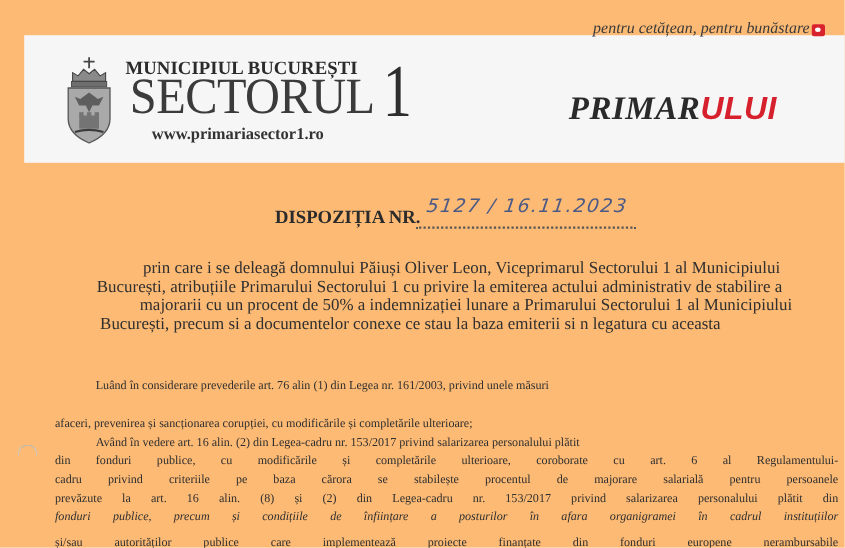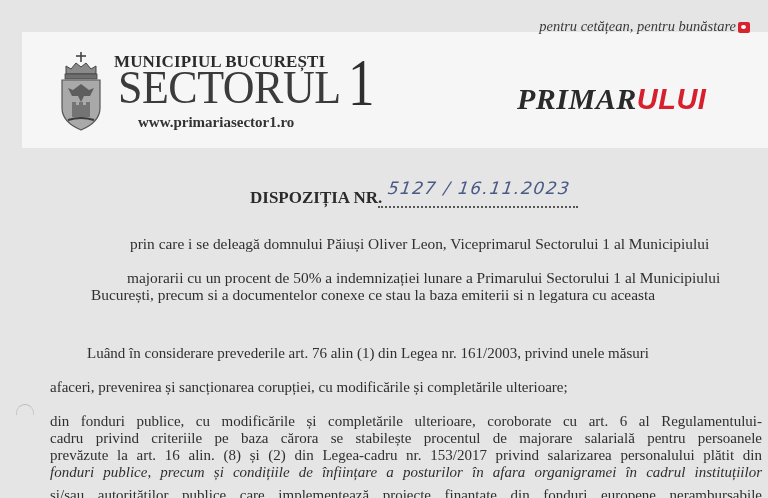--- a/index.html
+++ b/index.html
@@ -12,21 +12,21 @@
       height: 498px;
       overflow: hidden;
       position: relative;
       font-family: "Liberation Serif", "DejaVu Serif", serif;
       color: #2a2a2a;
     }
     .page {
       position: absolute;
       left: 0; top: 0;
       width: 768px; height: 498px;
-      background: #e5e5e5;
+      background: #fdba74;
     }
     
     .header-band {
       position: absolute;
       left: 22px; top: 32px;
       width: 746px; height: 116px;
       background: #f6f6f6;
     }
     .tagline {
       position: absolute;
@@ -165,21 +165,21 @@
       font-family: "Liberation Serif", serif;
       font-size: 15.4px;
       color: #2f2f2f;
       white-space: nowrap;
       line-height: 1;
     }
     
     .body-line {
       position: absolute;
       font-family: "Liberation Serif", serif;
-      font-size: 15px;
+      font-size: 11px;
       color: #2f2f2f;
       white-space: nowrap;
       line-height: 1;
     }
     .justified {
       text-align: justify;
       text-align-last: justify;
       width: 712px;
       left: 50px;
     }
@@ -234,25 +234,27 @@
 
   <div class="primar">
     <span class="primar-a">PRIMAR</span><span class="primar-b">ULUI</span>
   </div>
 
   <div class="disp-title">DISPOZIȚIA NR.</div>
   <div class="disp-fill"></div>
   <div class="disp-handwritten">5127 / 16.11.2023</div>
 
   <div class="subject" style="left:130px; top:236px;">prin care i se deleagă domnului Păiuși Oliver Leon, Viceprimarul Sectorului 1 al Municipiului</div>
+  <div class="subject" style="left:88px; top:253px;">București, atribuțiile Primarului Sectorului 1 cu privire la emiterea actului administrativ de stabilire a</div>
   <div class="subject" style="left:127px; top:270px;">majorarii cu un procent de 50% a indemnizației lunare a  Primarului Sectorului 1 al Municipiului</div>
   <div class="subject" style="left:91px; top:287px;">București, precum si a documentelor conexe ce stau la baza emiterii si n legatura cu aceasta</div>
 
   <div class="body-line" style="left:87px; top:346px;">Luând în considerare prevederile art. 76 alin (1) din Legea nr. 161/2003, privind unele măsuri</div>
   <div class="body-line" style="left:50px; top:380px;text-align:center;">afaceri, prevenirea și sancționarea corupției, cu modificările și completările ulterioare;</div>
+  <div class="body-line" style="left:87px; top:397px;">Având în vedere art. 16 alin. (2) din Legea-cadru nr. 153/2017 privind salarizarea personalului plătit</div>
   <div class="body-line justified" style="top:414px;">din fonduri publice, cu modificările și completările ulterioare, coroborate cu art. 6 al Regulamentului-</div>
   <div class="body-line justified" style="top:431px;">cadru privind criteriile pe baza cărora se stabilește procentul de majorare salarială pentru persoanele</div>
   <div class="body-line justified" style="top:448px;">prevăzute la art. 16 alin. (8) și (2) din Legea-cadru nr. 153/2017 privind salarizarea personalului plătit din</div>
   <div class="body-line justified" style="top:465px;font-style:italic;">fonduri publice, precum și condițiile de înființare a posturilor în afara organigramei în cadrul instituțiilor</div>
   <div class="body-line justified" style="top:488px;">și/sau autorităților publice care implementează proiecte finanțate din fonduri europene nerambursabile</div>
 
   <div class="punch-mark"></div>
 </div>
 
 </body></html>

